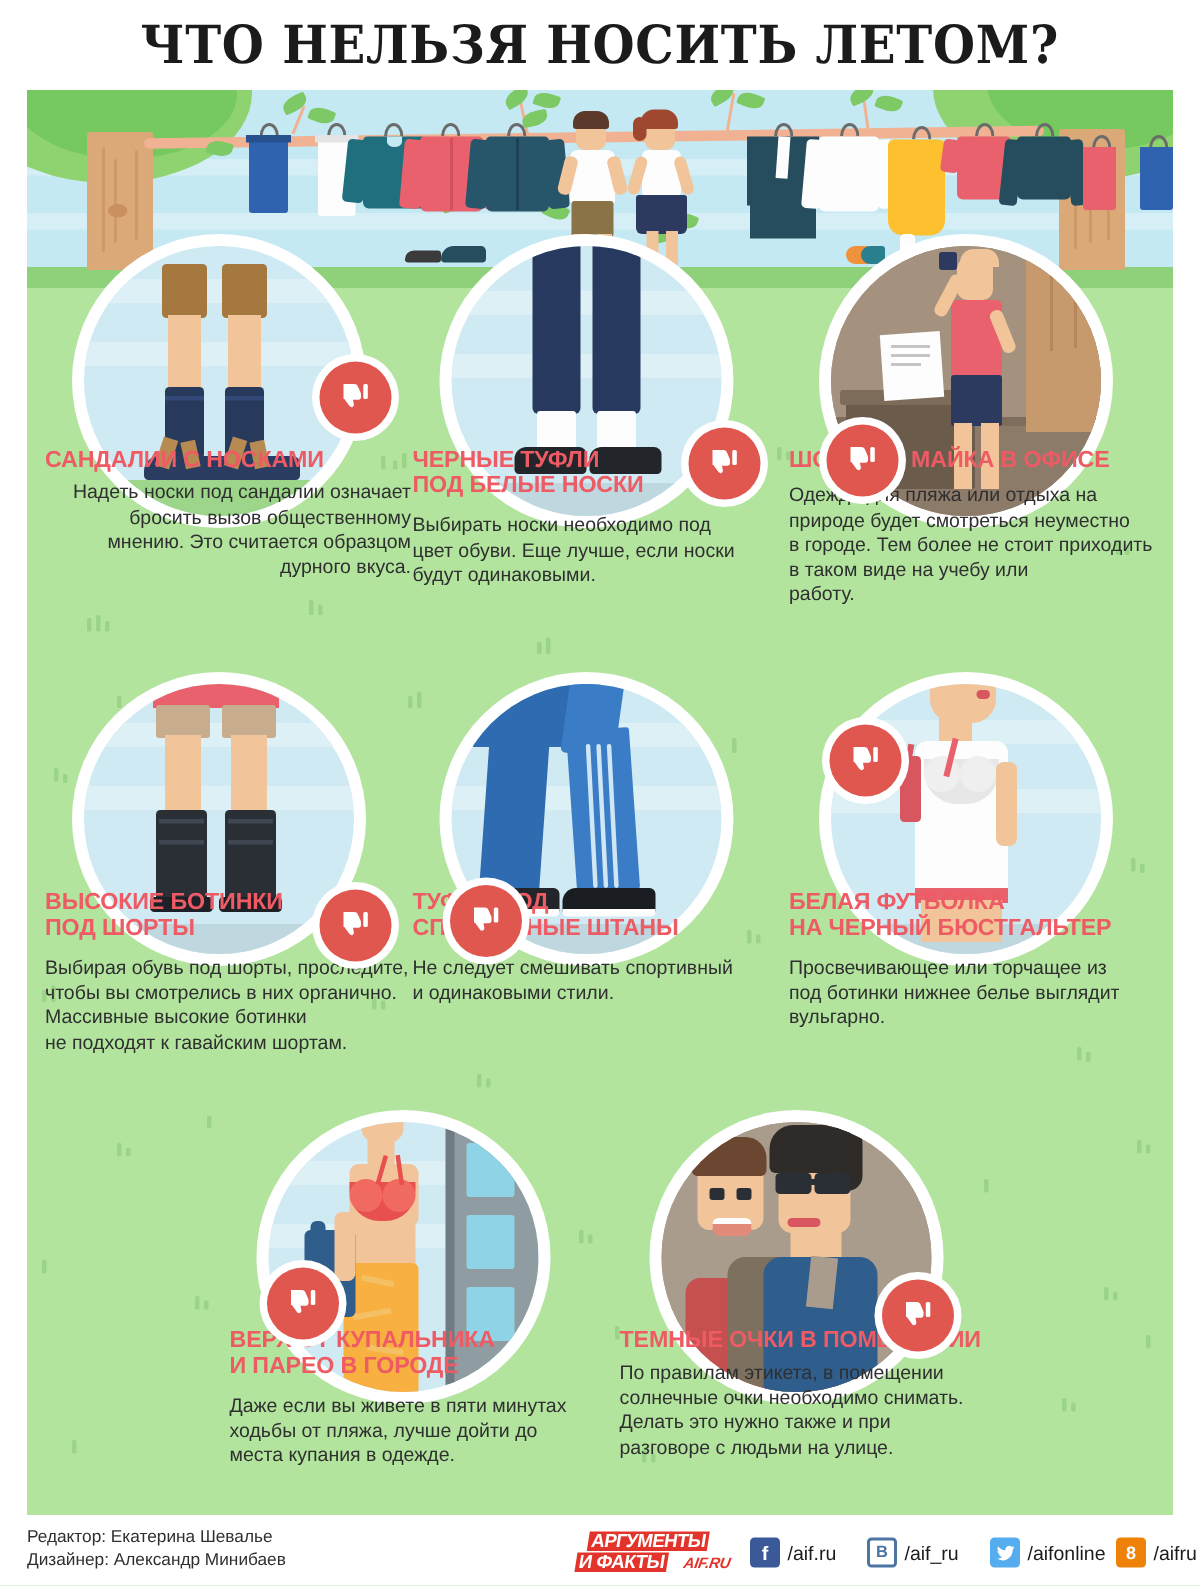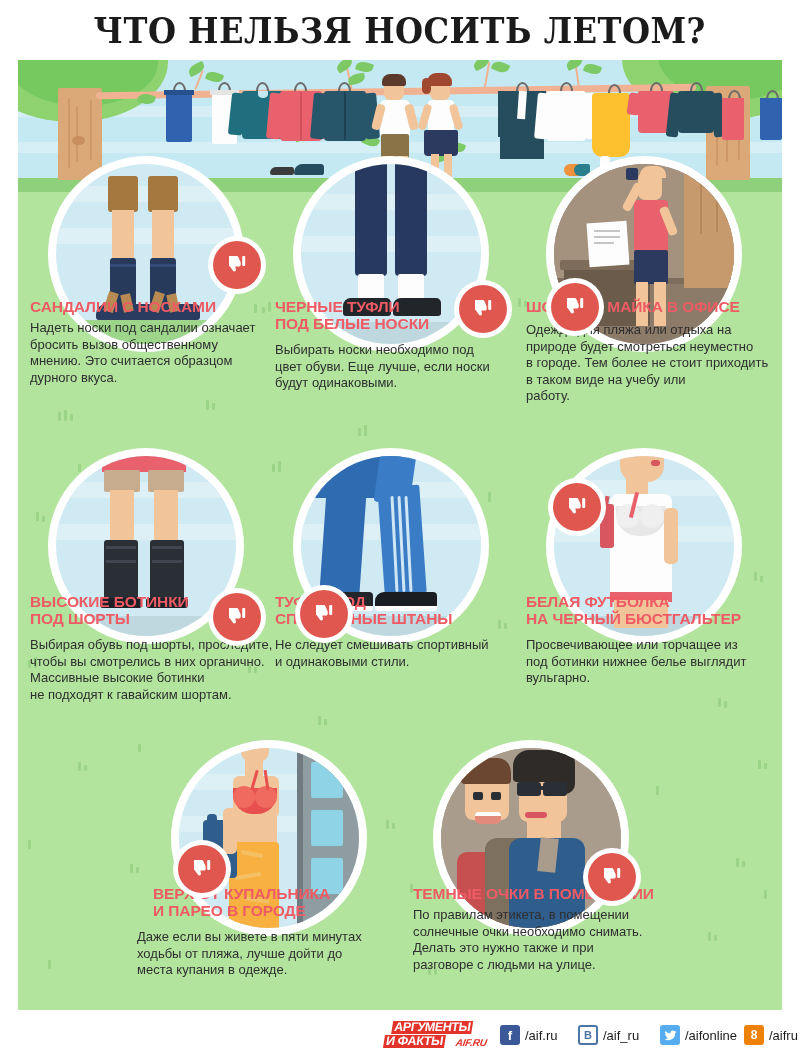--- a/index.html
+++ b/index.html
@@ -481,21 +481,21 @@
     </div>
     <div class="badge" style="left:190px; top:176px;">
       <div class="badge-core">
         <svg class="thumb-svg" width="24" height="24" viewBox="0 0 24 24">
           <path d="M4 3h7.2c1.1 0 1.9.5 2.3 1.4l2 4.6c.2.4.2.8.2 1.2v1.5c0 1-.8 1.8-1.8 1.8h-3.6l.6 3c.2 1-.5 2-1.6 2-.5 0-1-.3-1.3-.8L4.6 13H4V3z" fill="#ffffff"></path>
           <rect x="17.2" y="3" width="3" height="10" rx="1" fill="#ffffff"></rect>
         </svg>
       </div>
     </div>
     <div class="item-head" style="left:12px; top:238px; width:240px;">САНДАЛИИ С НОСКАМИ</div>
-    <div class="item-text" style="left:12px; top:260px; width:244px;">Надеть носки под сандалии означает
+    <div class="item-text" style="left:12px; top:260px; width:244px;text-align:right;">Надеть носки под сандалии означает
 бросить вызов общественному
 мнению. Это считается образцом
 дурного вкуса.</div>
   </div>
 
   <div class="item">
     <div class="circle-wrap" style="left:275px; top:96px; width:196px; height:196px;">
       <div class="circle-inner" style="left:8px; top:8px; width:180px; height:180px;">
         <div class="ci-stripe" style="top:30px;"></div>
         <div class="ci-stripe" style="top:72px;"></div>
@@ -700,21 +700,21 @@
     <div class="badge" style="left:155px; top:780px;">
       <div class="badge-core">
         <svg class="thumb-svg" width="24" height="24" viewBox="0 0 24 24">
           <path d="M4 3h7.2c1.1 0 1.9.5 2.3 1.4l2 4.6c.2.4.2.8.2 1.2v1.5c0 1-.8 1.8-1.8 1.8h-3.6l.6 3c.2 1-.5 2-1.6 2-.5 0-1-.3-1.3-.8L4.6 13H4V3z" fill="#ffffff"></path>
           <rect x="17.2" y="3" width="3" height="10" rx="1" fill="#ffffff"></rect>
         </svg>
       </div>
     </div>
     <div class="item-head" style="left:135px; top:825px; width:250px;">ВЕРХ ОТ КУПАЛЬНИКА
 И ПАРЕО В ГОРОДЕ</div>
-    <div class="item-text" style="left:119px; top:869px; width:252px;">Даже если вы живете в пяти минутах
+    <div class="item-text" style="left:135px; top:869px; width:252px;">Даже если вы живете в пяти минутах
 ходьбы от пляжа, лучше дойти до
 места купания в одежде.</div>
   </div>
 
   <div class="item">
     <div class="circle-wrap" style="left:415px; top:680px; width:196px; height:196px;">
       <div class="circle-inner" style="left:8px; top:8px; width:180px; height:180px; background:#a6998a;">
         <div style="position:absolute;left:0;top:0;width:180px;height:180px;background:#a99c8d;"></div>
         <div style="position:absolute;left:24px;top:20px;width:44px;height:52px;background:#f2c49a;border-radius:8px;"></div>
         <div style="position:absolute;left:20px;top:10px;width:50px;height:26px;background:#6b4630;border-radius:14px 14px 4px 4px;"></div>
@@ -746,20 +746,22 @@
     </div>
     <div class="item-head" style="left:395px; top:825px; width:270px;">ТЕМНЫЕ ОЧКИ В ПОМЕЩЕНИИ</div>
     <div class="item-text" style="left:395px; top:847px; width:262px;">По правилам этикета, в помещении
 солнечные очки необходимо снимать. Делать это нужно также и при
 разговоре с людьми на улице.</div>
   </div>
 
 </div>
 
 <div class="footer">
+  <div class="credits">Редактор: Екатерина Шевалье
+Дизайнер: Александр Минибаев</div>
 
   <div class="aif-logo">
     <div class="aif-l1">АРГУМЕНТЫ</div>
     <div class="aif-l2">И ФАКТЫ</div>
     <div class="aif-ru">AIF.RU</div>
   </div>
 
   <div class="social" style="left:500px;">
     <div class="s-icon" style="background:#3b5998;">f</div>
     <div class="s-label">/aif.ru</div>

